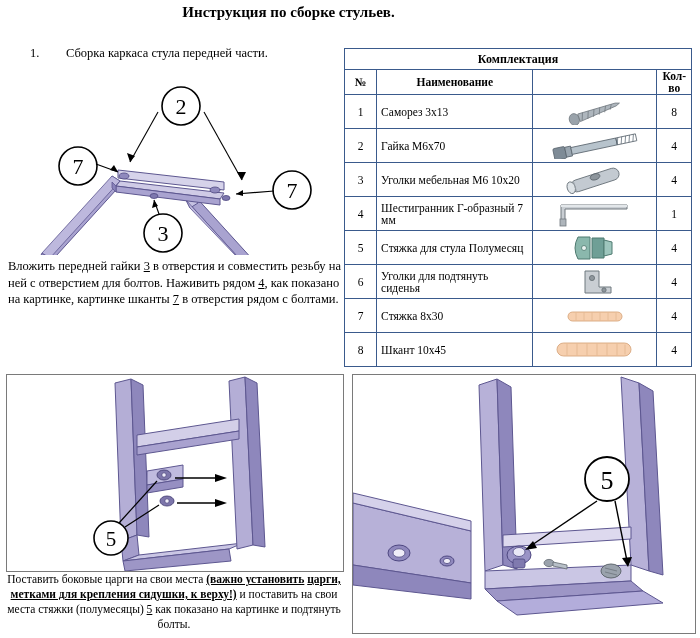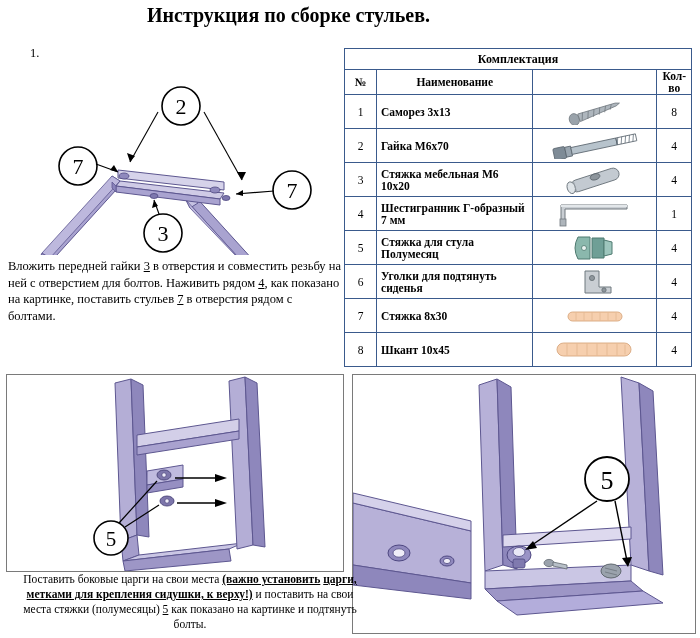--- a/index.html
+++ b/index.html
@@ -15,21 +15,21 @@
     color: #000;
     overflow: hidden;
   }
   .page-title {
     position: absolute;
     top: 4px;
     left: 0;
     width: 577px;
     text-align: center;
     font-family: "Liberation Serif", serif;
-    font-size: 20px;
+    font-size: 15px;
     font-weight: bold;
   }
 
   
   .step1-wrap {
     position: absolute;
     left: 8px;
     top: 40px;
     width: 330px;
     height: 285px;
@@ -84,21 +84,21 @@
     font-size: 12px;
     height: 20px;
   }
   table.parts th.hd {
     text-align: center;
     font-weight: bold;
     font-size: 11.5px;
     height: 20px;
   }
   td.c-num { width: 26px; text-align: center; }
-  td.c-name { width: 165px; text-align: left; padding-left: 6px; font-weight: bold; }
+  td.c-name { width: 165px; text-align: left; padding-left: 6px; }
   td.c-pic  { width: 115px; text-align: center; padding: 0; }
   td.c-qty  { width: 26px; text-align: center; }
   tr.partrow { height: 34px; }
   .pic-holder {
     width: 115px;
     height: 32px;
     display: flex;
     align-items: center;
     justify-content: center;
   }
@@ -119,36 +119,37 @@
     left: 352px;
     top: 374px;
     width: 342px;
     height: 258px;
     border: 1px solid #7a7a7a;
     background: #fff;
     overflow: hidden;
   }
   .bottom-caption {
     position: absolute;
-    left: 22px;
+    left: 6px;
     top: 572px;
     width: 336px;
     font-size: 11.5px;
     line-height: 1.3;
     text-align: center;
   }
   b.u { text-decoration: underline; }
 </style>
 </head>
 <body>
 
 <div class="page-title">Инструкция по сборке стульев.</div>
 
 <div class="step1-wrap">
   <div class="step1-num">1.</div>
+  <div class="step1-text">Сборка каркаса стула передней части.</div>
 
   <svg class="svgbox" width="334" height="215" viewBox="0 0 334 215">
 
     <g>
 
       <polygon points="30,222 38,227 108,150 100,145" fill="#a9a3d0" stroke="#5d5790" stroke-width="1"></polygon>
       <polygon points="30,222 38,227 42,218 34,213" fill="#8a83bb" stroke="#5d5790" stroke-width="1"></polygon>
       <polygon points="100,145 108,150 112,141 104,136" fill="#c6c2e2" stroke="#5d5790" stroke-width="1"></polygon>
 
       <polygon points="34,213 104,136 112,141 42,218" fill="#bdb8dd" stroke="#5d5790" stroke-width="0.8"></polygon>
@@ -194,21 +195,21 @@
       <path d="M151,174 L146,160"></path>
     </g>
     <polygon points="110,132 102,130 106,125" fill="#000"></polygon>
     <polygon points="228,154 235,150 235,156" fill="#000"></polygon>
     <polygon points="146,160 144,168 150,166" fill="#000"></polygon>
   </svg>
 
   <div class="step1-caption">
     <span>Вложить передней гайки </span><span class="u">3</span><span> в отверстия и совместить резьбу на</span>
     <span>ней с отверстием для болтов. Наживить рядом </span><span class="u">4</span><span>, как показано</span>
-    <span>на картинке, поставить стульев </span><span class="u">7</span><span> в отверстия рядом с болтами.</span>
+    <span>на картинке, картинке шканты </span><span class="u">7</span><span> в отверстия рядом с болтами.</span>
   </div>
 </div>
 
 <div class="table-wrap">
   <table class="parts">
     <tbody>
         <tr>
       <th class="title" colspan="4">Комплектация</th>
     </tr>
     <tr>
@@ -262,21 +263,21 @@
               <rect x="74" y="9.5" width="20" height="7" fill="none" stroke="#5a656e" stroke-width="0.8"></rect>
             </g>
           </svg>
         </div>
       </td>
       <td class="c-qty">4</td>
     </tr>
 
     <tr class="partrow">
       <td class="c-num">3</td>
-      <td class="c-name">Стяжка мебельная М6 10х20</td>
+      <td class="c-name">Уголки мебельная М6 10х20</td>
       <td class="c-pic">
         <div class="pic-holder">
           <svg width="90" height="28" viewBox="0 0 90 28">
             <g transform="rotate(-18 45 14)">
               <rect x="20" y="8" width="50" height="12" rx="6" fill="#c3cad1" stroke="#6f787f" stroke-width="0.9"></rect>
               <ellipse cx="20" cy="14" rx="4" ry="6" fill="#dfe4e8" stroke="#6f787f" stroke-width="0.9"></ellipse>
               <ellipse cx="46" cy="11" rx="5" ry="3" fill="#8d959c" stroke="#5c656c" stroke-width="0.8"></ellipse>
               <path d="M24,9 L24,19" stroke="#98a0a7" stroke-width="0.8"></path>
             </g>
           </svg>

